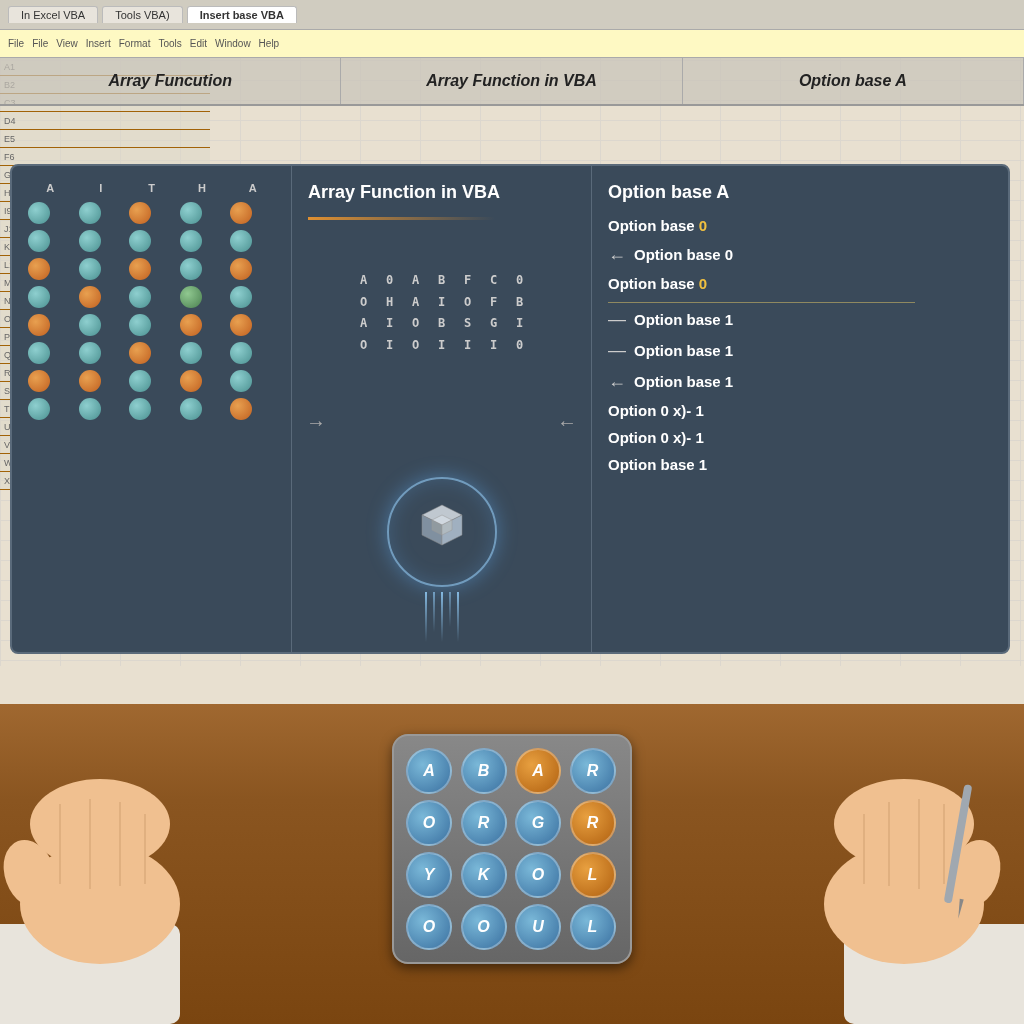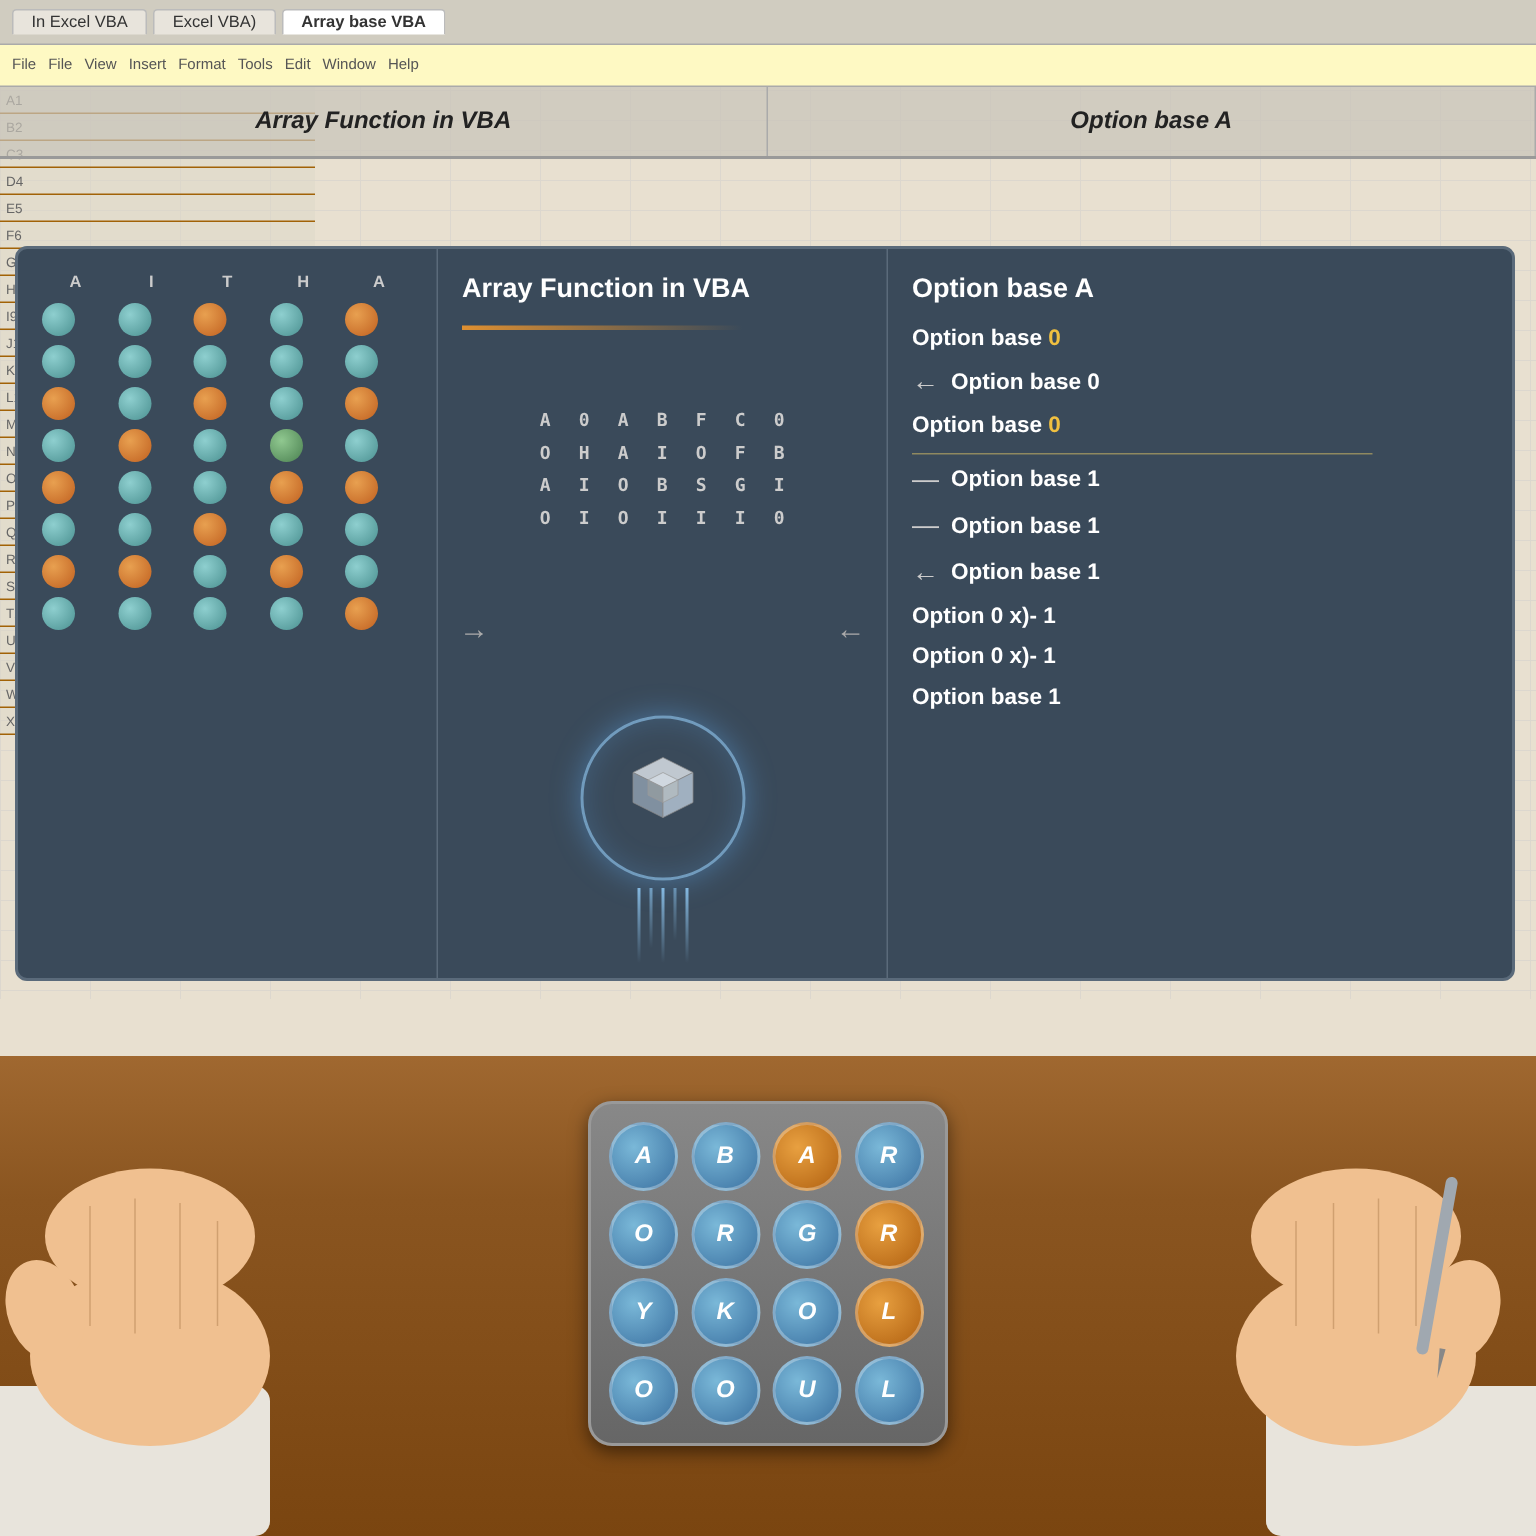--- a/index.html
+++ b/index.html
@@ -404,39 +404,40 @@
     <div class="bg-row">S19</div>
     <div class="bg-row">T20</div>
     <div class="bg-row">U21</div>
     <div class="bg-row">V22</div>
     <div class="bg-row">W23</div>
     <div class="bg-row">X24</div>
   </div>
 
 <div class="tab-bar">
   <div class="tab">In Excel VBA</div>
-  <div class="tab">Excel VBA)</div>
-  <div class="tab active">Array base VBA</div>
+  <div class="tab">Tools VBA)</div>
+  <div class="tab active">Insert base VBA</div>
 </div>
 
 <div class="toolbar">
   <span class="toolbar-text">File</span>
   <span class="toolbar-text">File</span>
   <span class="toolbar-text">View</span>
   <span class="toolbar-text">Insert</span>
   <span class="toolbar-text">Format</span>
   <span class="toolbar-text">Tools</span>
   <span class="toolbar-text">Edit</span>
   <span class="toolbar-text">Window</span>
   <span class="toolbar-text">Help</span>
 </div>
 
 <div class="main-area">
 
   <div class="col-headers">
+    <div class="col-header">Array Funcution</div>
     <div class="col-header">Array Function in VBA</div>
     <div class="col-header">Option base A</div>
   </div>
 
   <div class="dark-panel">
 
     <div class="left-section">
       <div class="dot-col-headers">
         <div class="dot-col-label">A</div>
         <div class="dot-col-label">I</div>

